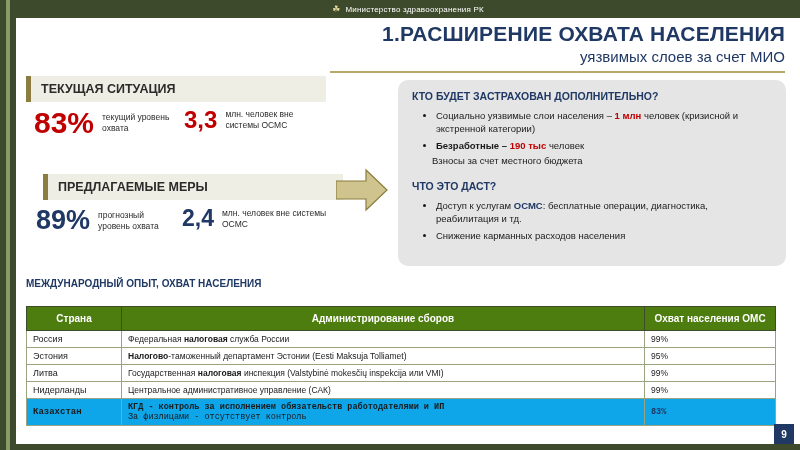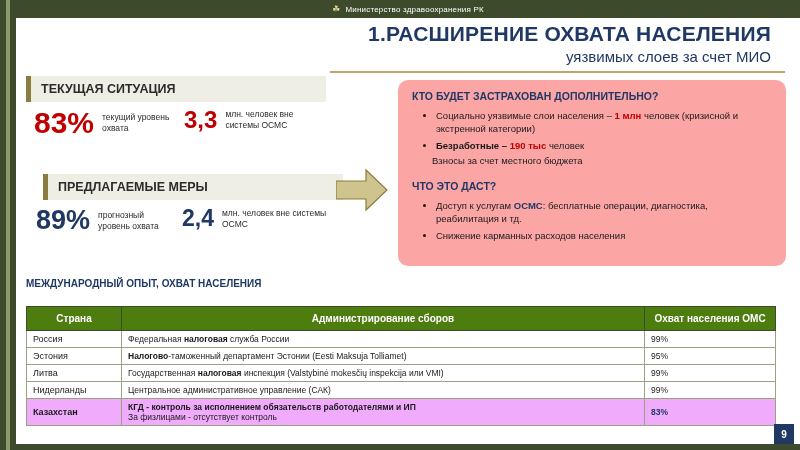--- a/index.html
+++ b/index.html
@@ -46,21 +46,21 @@
     letter-spacing: .2px;
   }
   .top-band .emblem {
     margin-right: 5px;
     font-size: 9px;
     color: #e8d9a0;
   }
   
   .title-wrap {
     position: absolute;
-    left: 316px; top: 22px;
+    left: 330px; top: 22px;
     width: 455px;
     text-align: right;
   }
   .title-main {
     color: #1f3864;
     font-size: 21px;
     font-weight: bold;
     line-height: 1.1;
     letter-spacing: .2px;
   }
@@ -124,21 +124,21 @@
   .arrow {
     position: absolute;
     left: 336px; top: 168px;
     width: 52px; height: 44px;
   }
   
   .panel {
     position: absolute;
     left: 398px; top: 80px;
     width: 388px; height: 186px;
-    background: #fca5a5;
+    background: #e5e5e5;
     border-radius: 10px;
     box-sizing: border-box;
     padding: 10px 12px 4px 14px;
   }
   .panel h4 {
     margin: 0 0 6px 0;
     font-size: 10.5px;
     color: #1f3864;
     font-weight: bold;
   }
@@ -191,22 +191,23 @@
   }
   tbody td {
     border: 1px solid #9aa37f;
     padding: 3px 6px;
     color: #1a1a1a;
     vertical-align: middle;
   }
   td.country { width: 82px; font-size: 9px; }
   td.cover { width: 118px; text-align: left; }
   tr.highlight td {
-    background: #f0abfc;
-    font-weight: bold;
+    background: #0ea5e9;
+    font-weight: bold;
+    font-family: Liberation Mono, monospace;
   }
   tr.highlight td.admin { font-weight: normal; }
   tr.highlight td.cover { color: #1f3864; }
   .admin-line2 { display: block; }
   
   .page-num {
     position: absolute;
     right: 6px; bottom: 6px;
     width: 20px; height: 20px;
     background: #1f3864;

